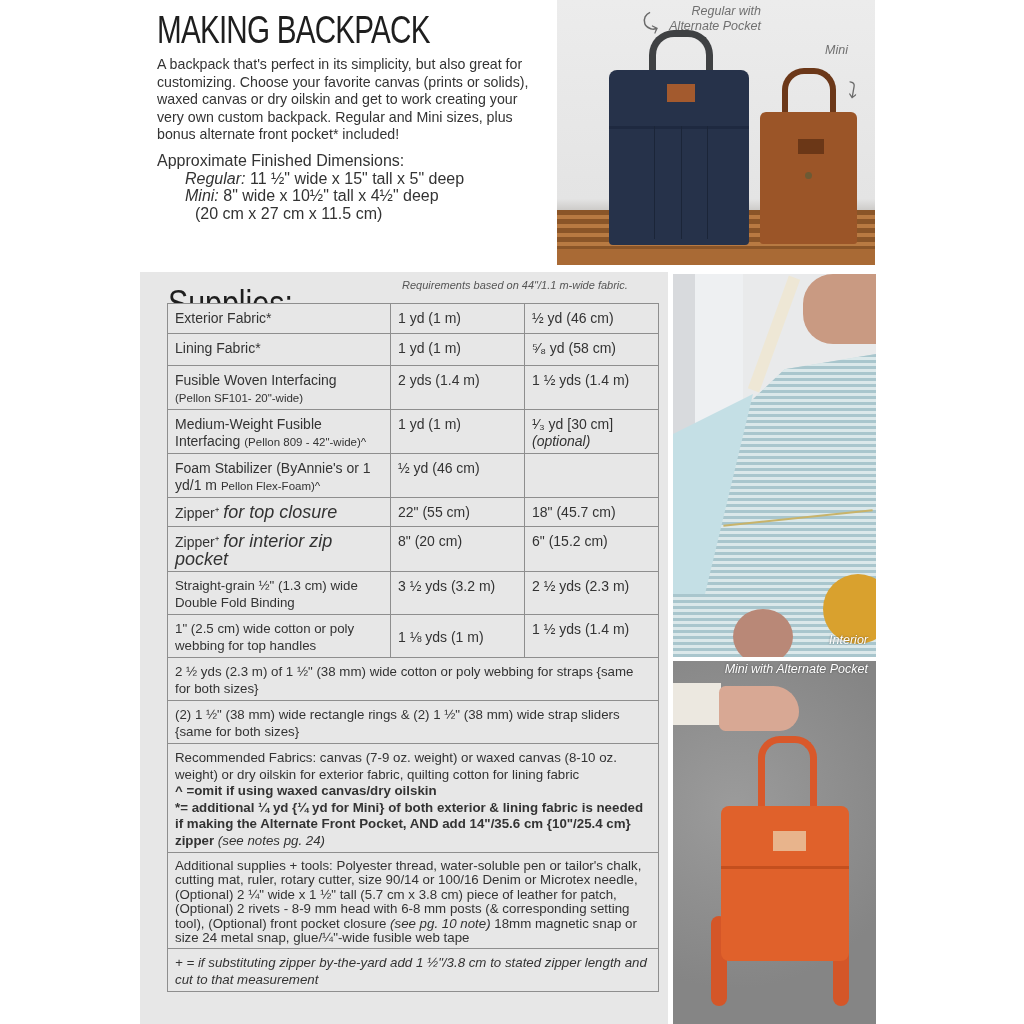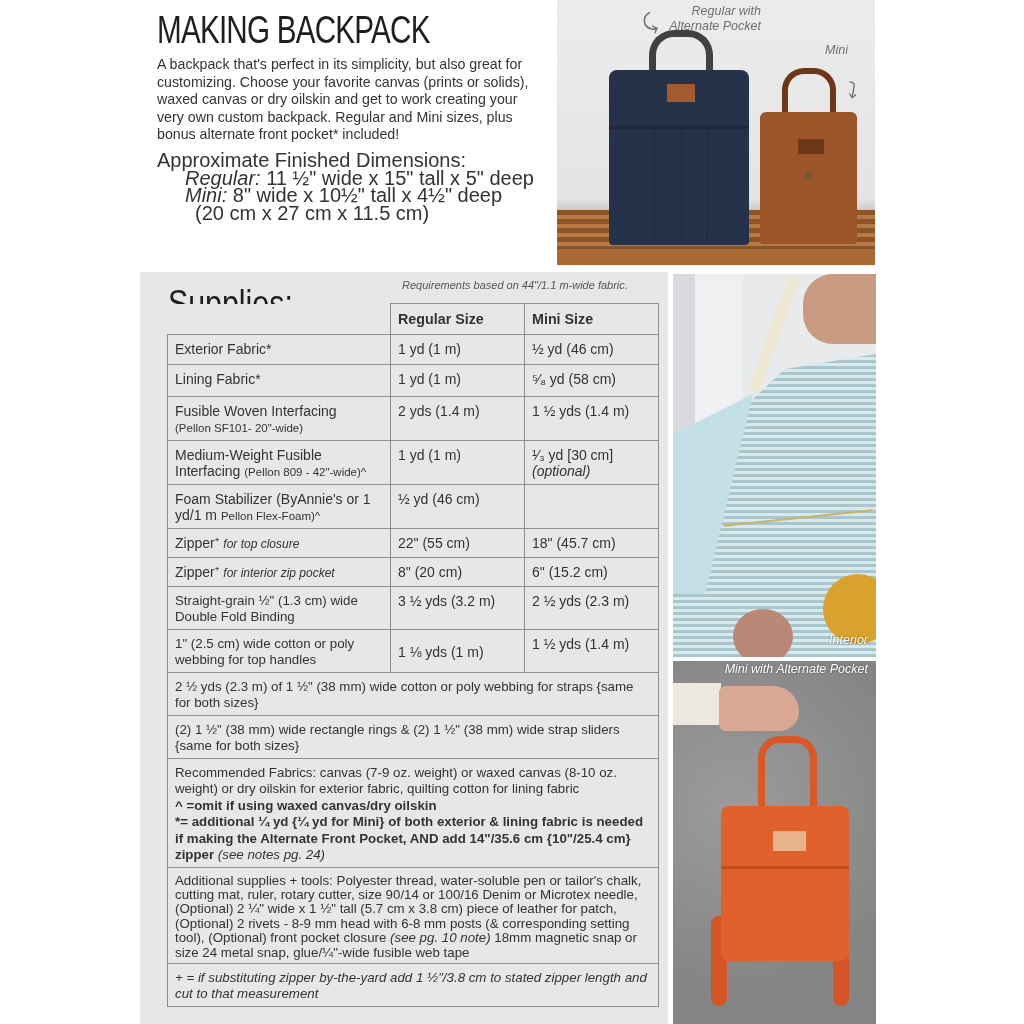--- a/index.html
+++ b/index.html
@@ -5,21 +5,21 @@
   html, body { margin:0; padding:0; background:#ffffff; }
   body { width:1024px; height:1024px; position:relative; overflow:hidden;
          font-family:"Liberation Sans", sans-serif; color:#2b2b2b; }
 
   
   .intro { position:absolute; left:157px; top:6px; width:385px; }
   .title { font-family:"Liberation Sans", sans-serif; font-weight:400; font-size:38px;
            letter-spacing:-1px; color:#1e1e1e; margin:0; line-height:48px;
            transform:scaleX(0.78); transform-origin:left center; white-space:nowrap; }
   .desc { font-size:14.2px; line-height:17.6px; margin:2px 0 0 0; color:#333; }
-  .dims { font-size:20px; line-height:17.6px; margin:8px 0 0 0; color:#333; }
+  .dims { font-size:16px; line-height:17.6px; margin:8px 0 0 0; color:#333; }
   .dims .row { white-space:nowrap; }
   .dims .ind1 { padding-left:60px; }
   .dims .ind2 { padding-left:38px; }
   .dims i { font-style:italic;margin-left:28px; }
 
   
   .photo { position:absolute; overflow:hidden; }
   .photo-top { left:557px; top:0; width:318px; height:265px;
      background:linear-gradient(#ececec 0%, #e4e4e4 75%, #c9c7c4 80%); }
   .photo-top .shelf { position:absolute; left:0; right:0; bottom:0; height:55px;
@@ -83,21 +83,21 @@
   .req-note { position:absolute; left:262px; top:7px; font-size:11px; font-style:italic; color:#555; white-space:nowrap; }
 
   table.sup { position:absolute; left:27px; top:31px; width:491px; border-collapse:collapse;
      font-size:14px; color:#333; table-layout:fixed; }
   table.sup td, table.sup th { border:1.5px solid #8e8e8e; padding:6px 7px 3px 7px; vertical-align:top;
      line-height:16.5px; text-align:left; }
   table.sup th { font-weight:700; font-size:14.3px; padding:7px 7px 6px 7px; background:#e7e7e7; }
   table.sup th.blank { border:none; border-bottom:1.5px solid #8e8e8e; }
   table.sup td { background:#e7e7e7; }
   .sm { font-size:11.5px; }
-  .it { font-style:italic; font-size:12px; }
+  .it { font-style:italic; font-size:18px; }
   .b { font-weight:700; }
   .note-cell { font-size:13.3px; line-height:15.2px; }
 </style>
 </head>
 <body>
 
 <div class="intro">
   <h1 class="title">MAKING BACKPACK</h1>
   <p class="desc">A backpack that's perfect in its simplicity, but also great for customizing. Choose your favorite canvas (prints or solids), waxed canvas or dry oilskin and get to work creating your very own custom backpack. Regular and Mini sizes, plus bonus alternate front pocket* included!</p>
   <div class="dims">
@@ -158,25 +158,20 @@
   <h2 class="supplies-title">Supplies:</h2>
   <div class="req-note">Requirements based on 44"/1.1 m-wide fabric.</div>
 
   <table class="sup">
     <colgroup>
         <col style="width:223px">
         <col style="width:134px">
         <col style="width:134px">
       </colgroup>
     <tbody>
-        <tr>
-      <th class="blank"></th>
-      <th>Regular Size</th>
-      <th>Mini Size</th>
-    </tr>
     <tr style="height:30px">
       <td>Exterior Fabric*</td>
       <td>1 yd (1 m)</td>
       <td>½ yd (46 cm)</td>
     </tr>
     <tr style="height:32px">
       <td>Lining Fabric*</td>
       <td>1 yd (1 m)</td>
       <td>⁵⁄₈ yd (58 cm)</td>
     </tr>

